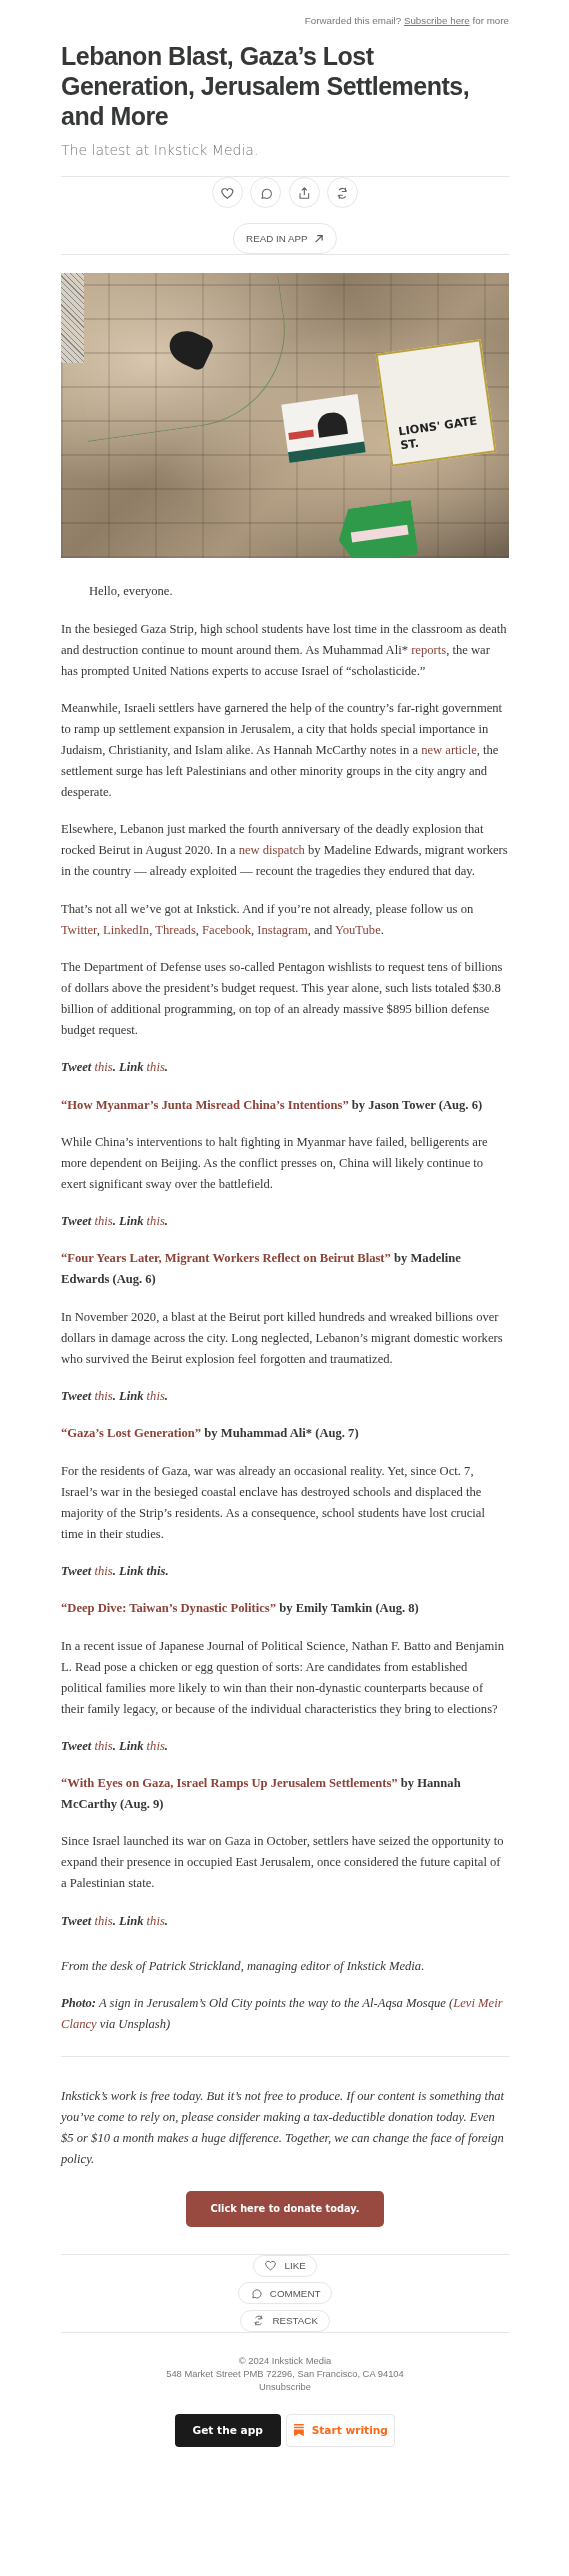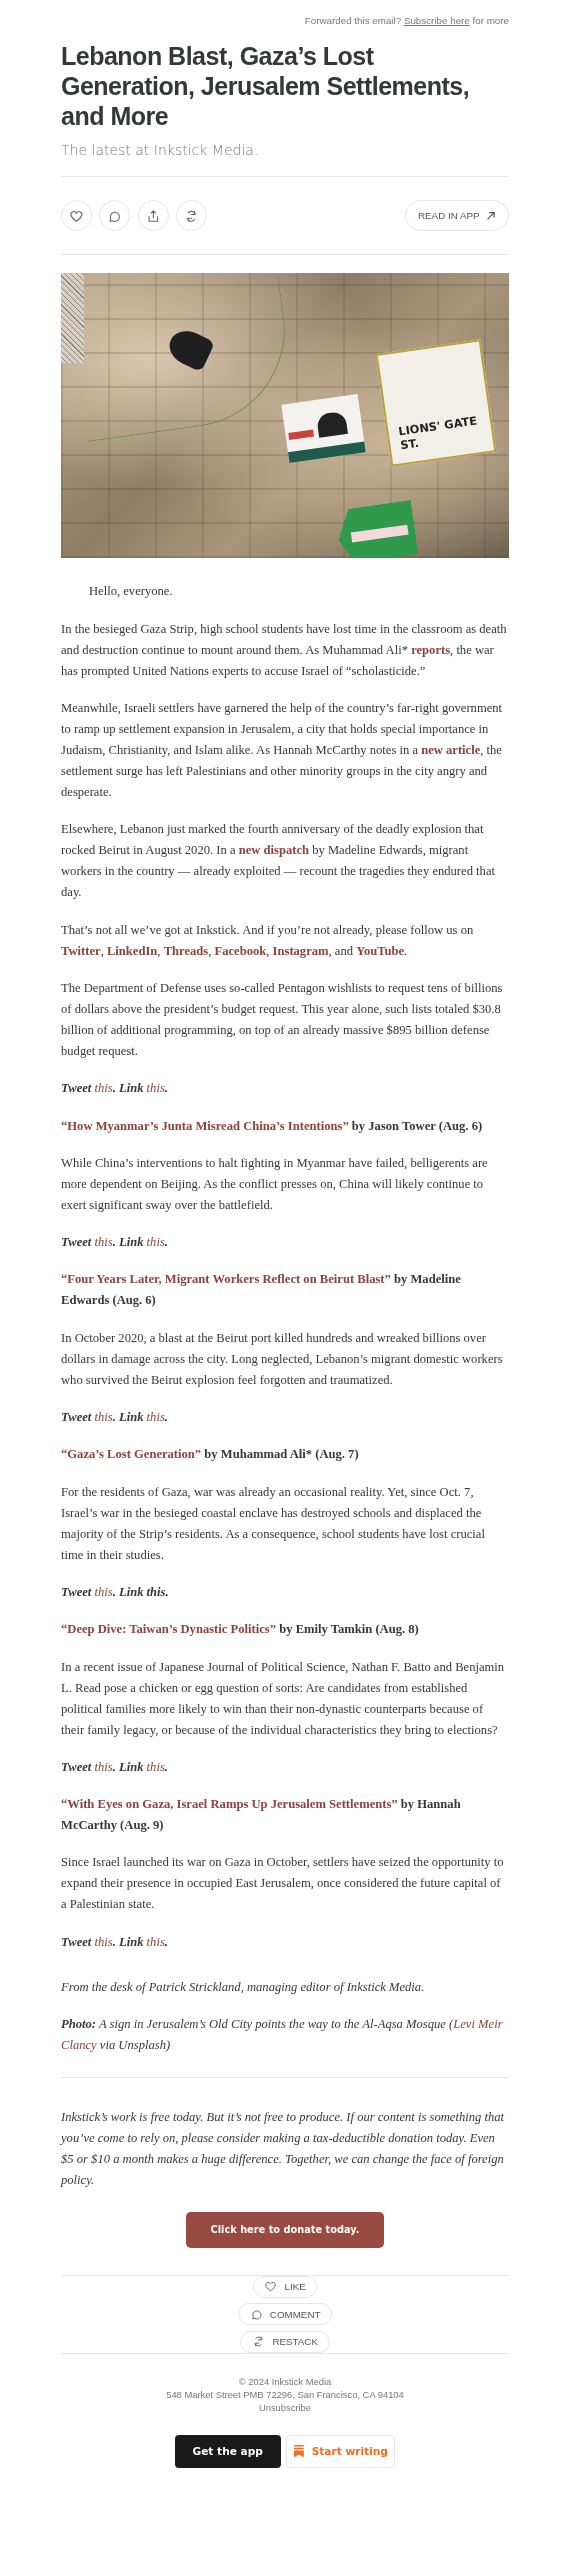--- a/index.html
+++ b/index.html
@@ -9,21 +9,21 @@
   a { color: #8d4339; text-decoration: none; }
   .fwd { font-family: "Liberation Sans", sans-serif; font-size: 9.8px; color: #777; text-align: right; padding-top: 14.7px; height: 33px; }
   .fwd .sub { text-decoration: underline; color: #777; }
   h1.title { font-family: Liberation Sans, sans-serif; font-weight: bold; font-size: 25px; line-height: 30px; color: #363737; margin-top: 8.1px; letter-spacing: -0.5px; }
   .subtitle { font-family: "DejaVu Sans", sans-serif; font-size: 14px; font-weight: 300; color: #777; margin-top: 11.4px; }
   .meta { display: flex; justify-content: space-between; align-items: center; margin-top: 18px; height: 36px; }
   .meta .pub { font-family: "Liberation Sans", sans-serif; font-size: 9px; color: #363737; line-height: 13px; }
   .meta .date { font-family: "Liberation Sans", sans-serif; font-size: 9px; color: #777; margin-top: 6.5px; }
   .meta .logo { font-family: "DejaVu Sans Mono", monospace; font-size: 5.7px; font-weight: bold; letter-spacing: 0.4px; color: #333; }
   .divider { border: none; border-top: 0.8px solid #e6e6e6; }
-  .actions { display: flex; justify-content: space-between; align-items: center; height: 77px; }
+  .actions { display: flex; justify-content: space-between; align-items: center; height: 77px; flex-direction: column; }
   .icon-btns { display: flex; gap: 7.3px; }
   .circle-btn { width: 31px; height: 31px; border: 0.8px solid #e6e6e6; border-radius: 50%; display: flex; align-items: center; justify-content: center; }
   .circle-btn svg { width: 14.7px; height: 14.7px; }
   .read-app { height: 31px; padding: 0 12.2px; border: 0.8px solid #e6e6e6; border-radius: 16.3px; display: flex; align-items: center; gap: 6.5px; font-family: "Liberation Sans", sans-serif; font-size: 9.8px; color: #555; }
   .read-app svg { width: 9.8px; height: 9.8px; }
   .hero { margin-top: 18px; width: 448px; height: 285px; position: relative; overflow: hidden;
     background:
       radial-gradient(ellipse at 20% 30%, #d8c7ae 0%, rgba(0,0,0,0) 45%),
       radial-gradient(ellipse at 75% 60%, #c9b497 0%, rgba(0,0,0,0) 50%),
       linear-gradient(135deg, #b9a58a 0%, #8f7d66 40%, #a8957b 60%, #6f6150 100%); }
@@ -36,21 +36,21 @@
   .hero .sign1::before { content: ""; position: absolute; left: 33px; top: 14.7px; width: 29px; height: 23px; background: #222; border-radius: 13px 13px 0 0; }
   .hero .sign1::after { content: ""; position: absolute; left: 3.3px; top: 29px; width: 24.4px; height: 6.5px; background: #c7433b; }
   .hero .sign2 { position: absolute; left: 322px; top: 73px; width: 106px; height: 114px; background: #f1efe8; border: 2.4px solid #b8a03e; transform: rotate(-8deg); }
   .hero .sign2 span { position: absolute; bottom: 11.4px; left: 9.8px; font-family: "DejaVu Sans", sans-serif; font-weight: bold; font-size: 11.4px; color: #222; }
   .hero .sign3 { position: absolute; left: 277px; top: 232px; width: 77px; height: 55px; background: #2f9a4a; transform: rotate(-8deg); clip-path: polygon(18% 0, 100% 0, 100% 100%, 18% 100%, 0 55%); }
   .hero .sign3::after { content: ""; position: absolute; left: 13px; top: 24.4px; width: 57px; height: 9.8px; background: #f1d9dc; }
   .hero .window { position: absolute; left: 0; top: 0; width: 23px; height: 90px; background: repeating-linear-gradient(45deg, #888 0 0.8px, #d6cfc2 0.8px 4.1px); }
   .body { margin-top: 23px; font-size: 12.6px; line-height: 21px; color: #363737; }
   .body p { margin-bottom: 16.3px; }
   .body p.greeting { margin-bottom: 16.3px; margin-left: 28px; }
-  .body a.b { font-weight: bold; text-align: right; }
+  .body a.b { font-weight: normal; text-align: right; }
   .body .art-title { font-weight: bold; }
   .body .tweet { font-style: italic; font-weight: bold; }
   .body .tweet a { font-weight: normal; }
   .body .desk { font-style: italic; }
   .body .photo { font-style: italic; }
   .body .photo b { font-weight: bold; }
   .donate-sec { margin-top: 23px; padding-top: 37px; }
   .donate-text { font-style: italic; font-size: 12.6px; line-height: 21px; color: #363737; }
   .donate-btn-wrap { text-align: center; margin-top: 20.4px; }
   .donate-btn { display: inline-block; background: #984a41; color: #fff; font-family: "DejaVu Sans", sans-serif; font-weight: bold; font-size: 9.8px; padding: 0 24.4px; height: 36px; line-height: 36px; border-radius: 4.9px; }
@@ -135,21 +135,21 @@
     <p><span>That’s not all we’ve got at Inkstick. And if you’re not already, please follow us on </span><a class="b">Twitter</a><span>, </span><a class="b">LinkedIn</a><span>, </span><a class="b">Threads</a><span>, </span><a class="b">Facebook</a><span>, </span><a class="b">Instagram</a><span>, and </span><a class="b">YouTube</a><span>.</span></p>
 
     <p>The Department of Defense uses so-called Pentagon wishlists to request tens of billions of dollars above the president’s budget request. This year alone, such lists totaled $30.8 billion of additional programming, on top of an already massive $895 billion defense budget request.</p>
     <p class="tweet"><span>Tweet </span><a>this</a><span>. Link </span><a>this</a><span>.</span></p>
 
     <p class="art-title"><a>“How Myanmar’s Junta Misread China’s Intentions”</a><span> by Jason Tower (Aug. 6)</span></p>
     <p>While China’s interventions to halt fighting in Myanmar have failed, belligerents are more dependent on Beijing. As the conflict presses on, China will likely continue to exert significant sway over the battlefield.</p>
     <p class="tweet"><span>Tweet </span><a>this</a><span>. Link </span><a>this</a><span>.</span></p>
 
     <p class="art-title"><a>“Four Years Later, Migrant Workers Reflect on Beirut Blast”</a><span> by Madeline Edwards (Aug. 6)</span></p>
-    <p>In October 2020, a blast at the Beirut port killed hundreds and wreaked billions over dollars in damage across the city. Long neglected, Lebanon’s migrant domestic workers who survived the Beirut explosion feel forgotten and traumatized.</p>
+    <p>In November 2020, a blast at the Beirut port killed hundreds and wreaked billions over dollars in damage across the city. Long neglected, Lebanon’s migrant domestic workers who survived the Beirut explosion feel forgotten and traumatized.</p>
     <p class="tweet"><span>Tweet </span><a>this</a><span>. Link </span><a>this</a><span>.</span></p>
 
     <p class="art-title"><a>“Gaza’s Lost Generation”</a><span> by Muhammad Ali* (Aug. 7)</span></p>
     <p>For the residents of Gaza, war was already an occasional reality. Yet, since Oct. 7, Israel’s war in the besieged coastal enclave has destroyed schools and displaced the majority of the Strip’s residents. As a consequence, school students have lost crucial time in their studies.</p>
     <p class="tweet"><span>Tweet </span><a>this</a><span>. Link </span><span>this</span><span>.</span></p>
 
     <p class="art-title"><a>“Deep Dive: Taiwan’s Dynastic Politics”</a><span> by Emily Tamkin (Aug. 8)</span></p>
     <p>In a recent issue of Japanese Journal of Political Science, Nathan F. Batto and Benjamin L. Read pose a chicken or egg question of sorts: Are candidates from established political families more likely to win than their non-dynastic counterparts because of their family legacy, or because of the individual characteristics they bring to elections?</p>
     <p class="tweet"><span>Tweet </span><a>this</a><span>. Link </span><a>this</a><span>.</span></p>
 

